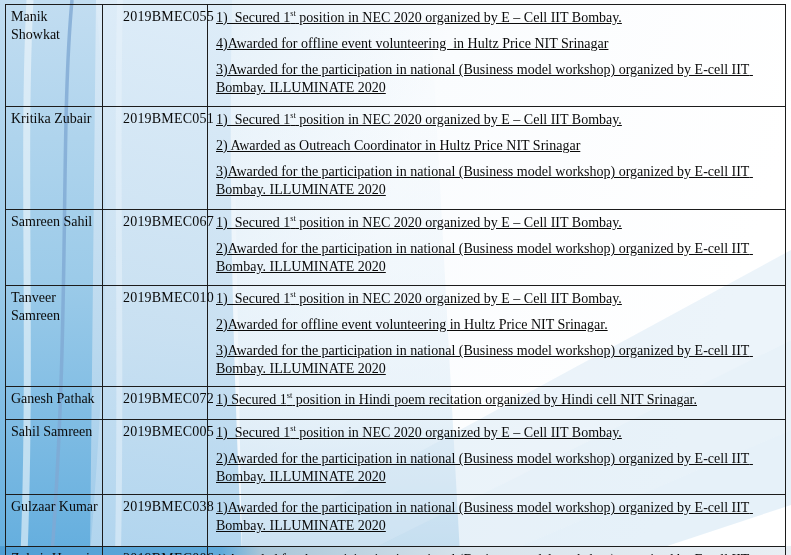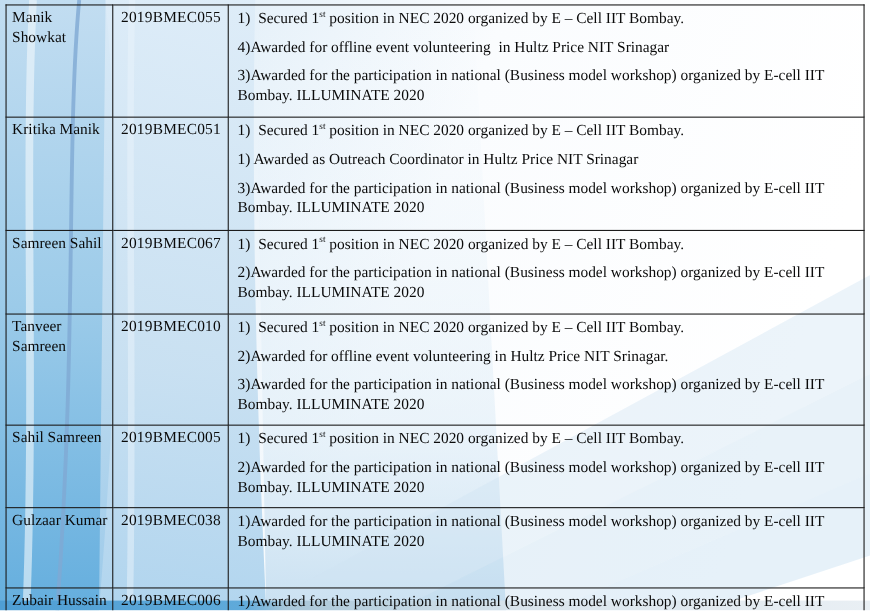--- a/index.html
+++ b/index.html
@@ -22,23 +22,23 @@
   }
   td{
     border:1px solid #1c1c1c;
     vertical-align:top;
     background:transparent;
   }
   col.c1{width:97px;}
   col.c2{width:105px;}
   col.c3{width:578px;}
   td.c-name{padding:3px 2px 2px 5px;}
-  td.c-id{padding:3px 2px 2px 7px;letter-spacing:0.2px;}
+  td.c-id{padding:3px 2px 2px 20px;letter-spacing:0.2px;}
   td.c-ach{padding:0 8px 0 8px;}
-  td.c-ach p{margin:4px 0 8px 0;white-space:pre-wrap;}
+  td.c-ach p{margin:4px 0 8px 0;white-space:pre-wrap;text-decoration:underline;}
   sup{font-size:0.6em;line-height:0;vertical-align:super;}
   
   tr:nth-child(1) td{height:96px;}
   tr:nth-child(2) td{height:97px;}
   tr:nth-child(3) td{height:70px;}
   tr:nth-child(4) td{height:95px;}
   tr:nth-child(5) td{height:27px;}
   tr:nth-child(6) td{height:67px;}
   tr:nth-child(7) td{height:46px;}
   tr:nth-child(8) td{height:42px;}
@@ -109,43 +109,50 @@
         <tr>
       <td class="c-name">Manik Showkat</td>
       <td class="c-id">2019BMEC055</td>
       <td class="c-ach">
             <p>1)  Secured 1<sup>st</sup> position in NEC 2020 organized by E – Cell IIT Bombay.</p>
             <p>4)Awarded for offline event volunteering  in Hultz Price NIT Srinagar</p>
             <p>3)Awarded for the participation in national (Business model workshop) organized by E-cell IIT Bombay. ILLUMINATE 2020</p>
           </td>
     </tr>
         <tr>
-      <td class="c-name">Kritika Manik</td>
+      <td class="c-name">Kritika Zubair</td>
       <td class="c-id">2019BMEC051</td>
       <td class="c-ach">
             <p>1)  Secured 1<sup>st</sup> position in NEC 2020 organized by E – Cell IIT Bombay.</p>
-            <p>1) Awarded as Outreach Coordinator in Hultz Price NIT Srinagar</p>
+            <p>2) Awarded as Outreach Coordinator in Hultz Price NIT Srinagar</p>
             <p>3)Awarded for the participation in national (Business model workshop) organized by E-cell IIT Bombay. ILLUMINATE 2020</p>
           </td>
     </tr>
         <tr>
       <td class="c-name">Samreen Sahil</td>
       <td class="c-id">2019BMEC067</td>
       <td class="c-ach">
             <p>1)  Secured 1<sup>st</sup> position in NEC 2020 organized by E – Cell IIT Bombay.</p>
             <p>2)Awarded for the participation in national (Business model workshop) organized by E-cell IIT Bombay. ILLUMINATE 2020</p>
           </td>
     </tr>
         <tr>
       <td class="c-name">Tanveer Samreen</td>
       <td class="c-id">2019BMEC010</td>
       <td class="c-ach">
             <p>1)  Secured 1<sup>st</sup> position in NEC 2020 organized by E – Cell IIT Bombay.</p>
             <p>2)Awarded for offline event volunteering in Hultz Price NIT Srinagar.</p>
             <p>3)Awarded for the participation in national (Business model workshop) organized by E-cell IIT Bombay. ILLUMINATE 2020</p>
+          </td>
+    </tr>
+        <tr>
+      <td class="c-name">Ganesh Pathak</td>
+      <td class="c-id">2019BMEC072</td>
+      <td class="c-ach">
+            <p>1) Secured 1<sup>st</sup> position in Hindi poem recitation organized by Hindi cell NIT Srinagar.</p>
           </td>
     </tr>
         <tr>
       <td class="c-name">Sahil Samreen</td>
       <td class="c-id">2019BMEC005</td>
       <td class="c-ach">
             <p>1)  Secured 1<sup>st</sup> position in NEC 2020 organized by E – Cell IIT Bombay.</p>
             <p>2)Awarded for the participation in national (Business model workshop) organized by E-cell IIT Bombay. ILLUMINATE 2020</p>
           </td>
     </tr>

